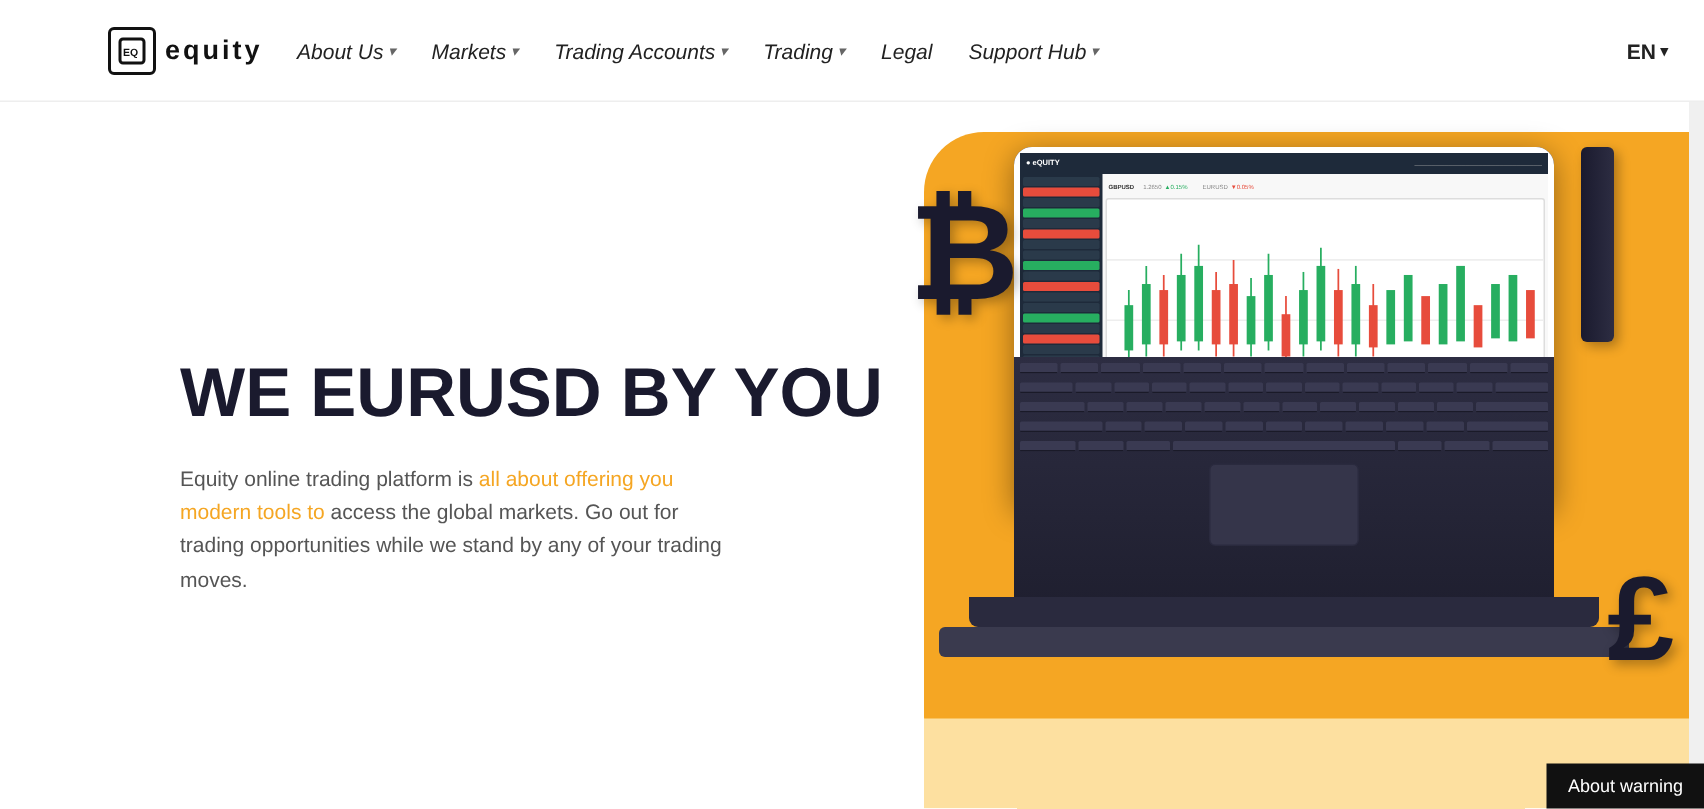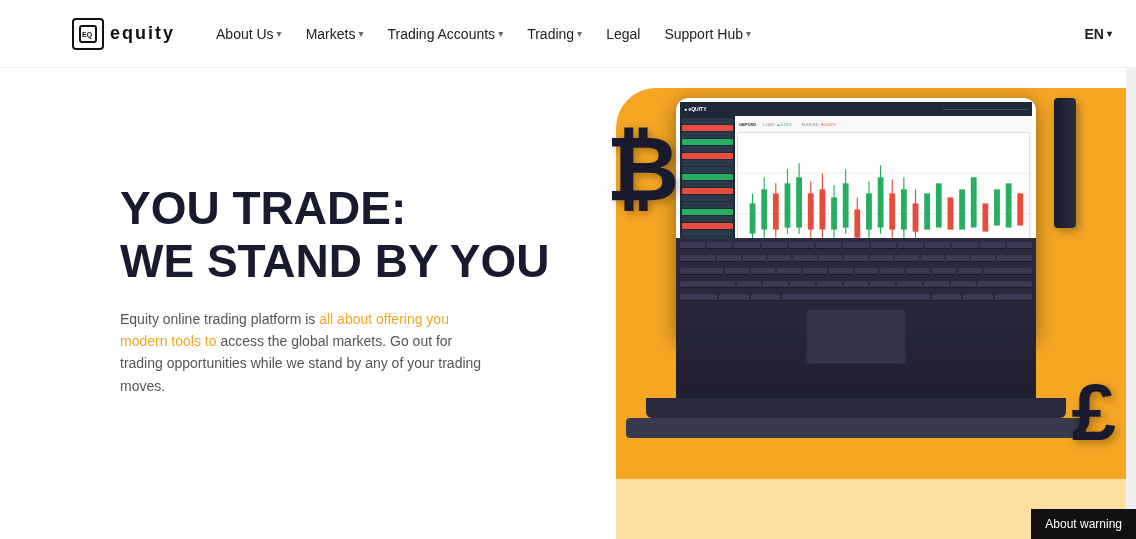--- a/index.html
+++ b/index.html
@@ -13,38 +13,39 @@
       height: 68px;
       border-bottom: 1px solid #eee;
       background: #fff;
       position: relative;
       z-index: 10;
     }
     .logo {
       display: flex;
       align-items: center;
       gap: 6px;
-      margin-right: 31px;
+      margin-right: 13px;
       padding-left: 48px;
     }
     .logo-box {
       width: 32px; height: 32px;
       border: 2px solid #111;
       border-radius: 4px;
       display: flex; align-items: center; justify-content: center;
       font-size: 10px; font-weight: 900; color: #111;
     }
     .logo-text {
       font-size: 18px; font-weight: 900; letter-spacing: 2px; color: #111; text-transform: lowercase;
     }
     .nav-links {
       display: flex;
       align-items: flex-start;
       gap: 4px;
       flex: 1;
+      font-style: italic;
     }
     .nav-item {
       display: flex; align-items: center; gap: 3px;
       padding: 8px 10px;
       font-size: 14px; color: #222; font-weight: 500;
       cursor: pointer; white-space: nowrap;
     }
     .nav-item .chevron { font-size: 10px; color: #666; }
     .nav-actions {
       display: flex; align-items: center; gap: 12px; margin-left: 44px;
@@ -394,22 +395,22 @@
       <span>EN</span>
       <span class="chevron">▾</span>
     </div>
   </div>
 </nav>
 
 <section class="hero">
 
   <div class="hero-left">
     <h1 class="hero-title">
-      <span>YOU TRADE:</span><br>
-      <span>WE STAND BY YOU</span>
+      <br>
+      <span>WE EURUSD BY YOU</span>
     </h1>
     <p class="hero-desc">
       Equity online trading platform is <span class="highlight">all about offering you modern tools to</span>
       access the global markets. Go out for trading opportunities while we stand by any of your trading moves.
     </p>
   </div>
 
   <div class="hero-right">
 
     <div class="orange-shape"></div>

